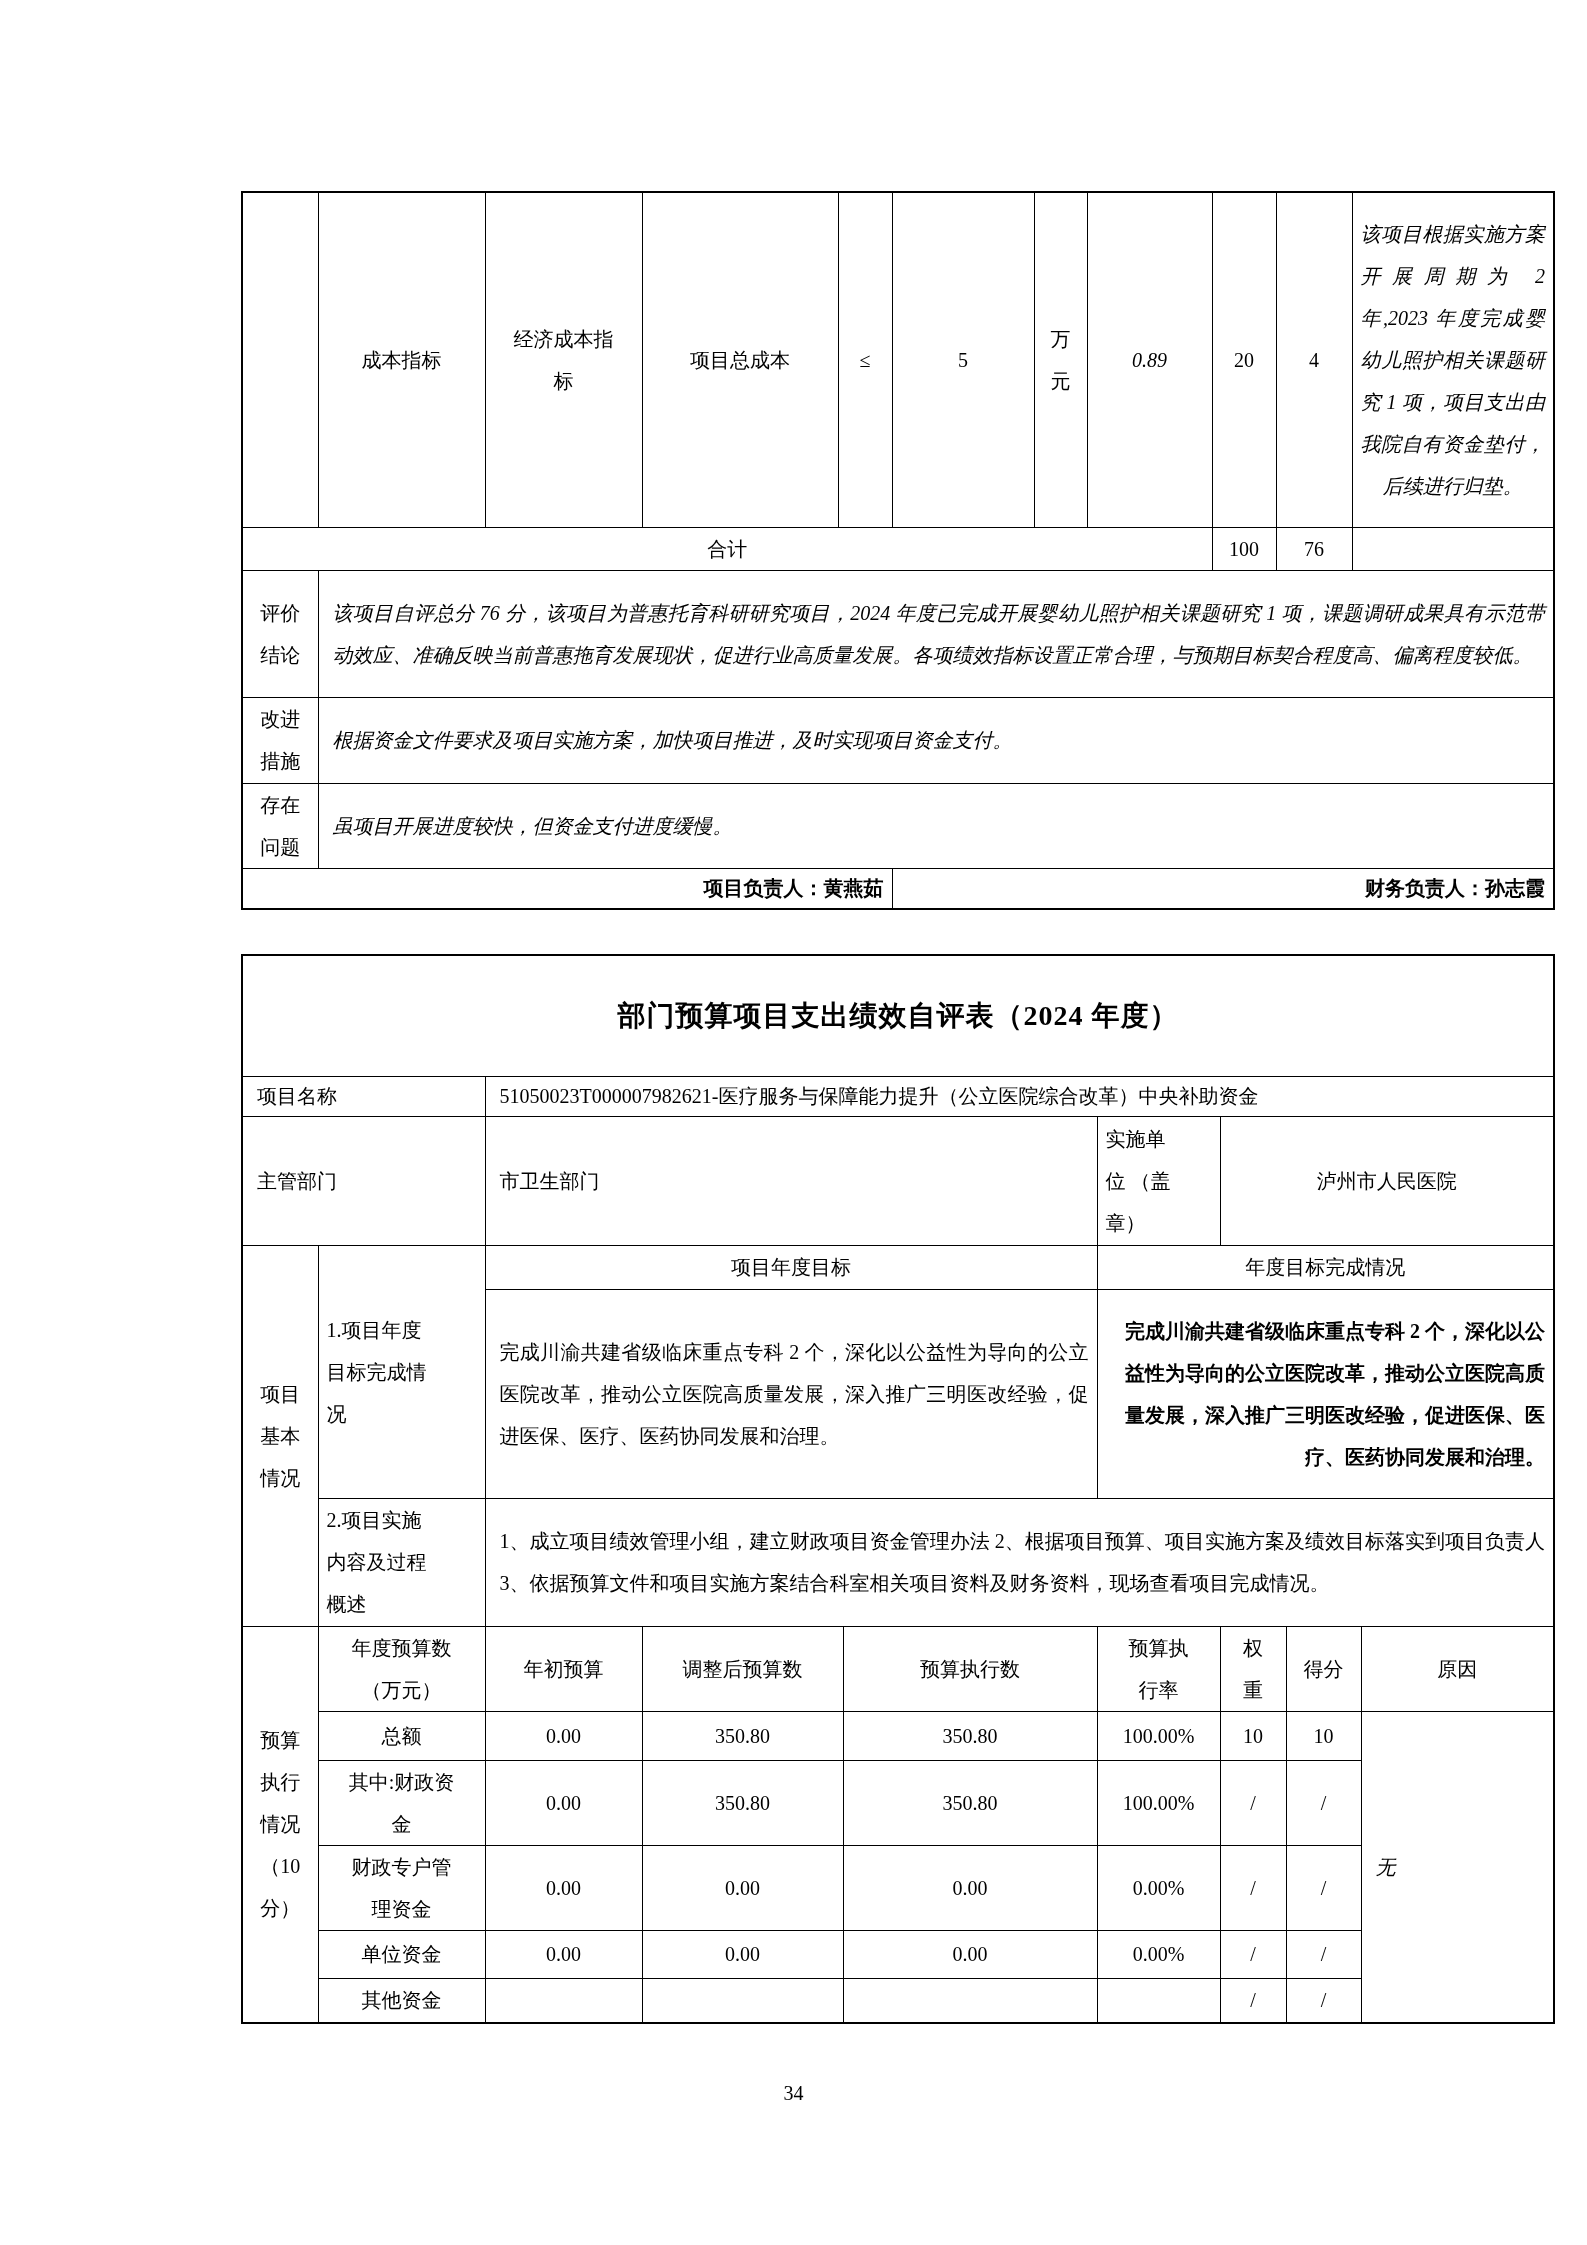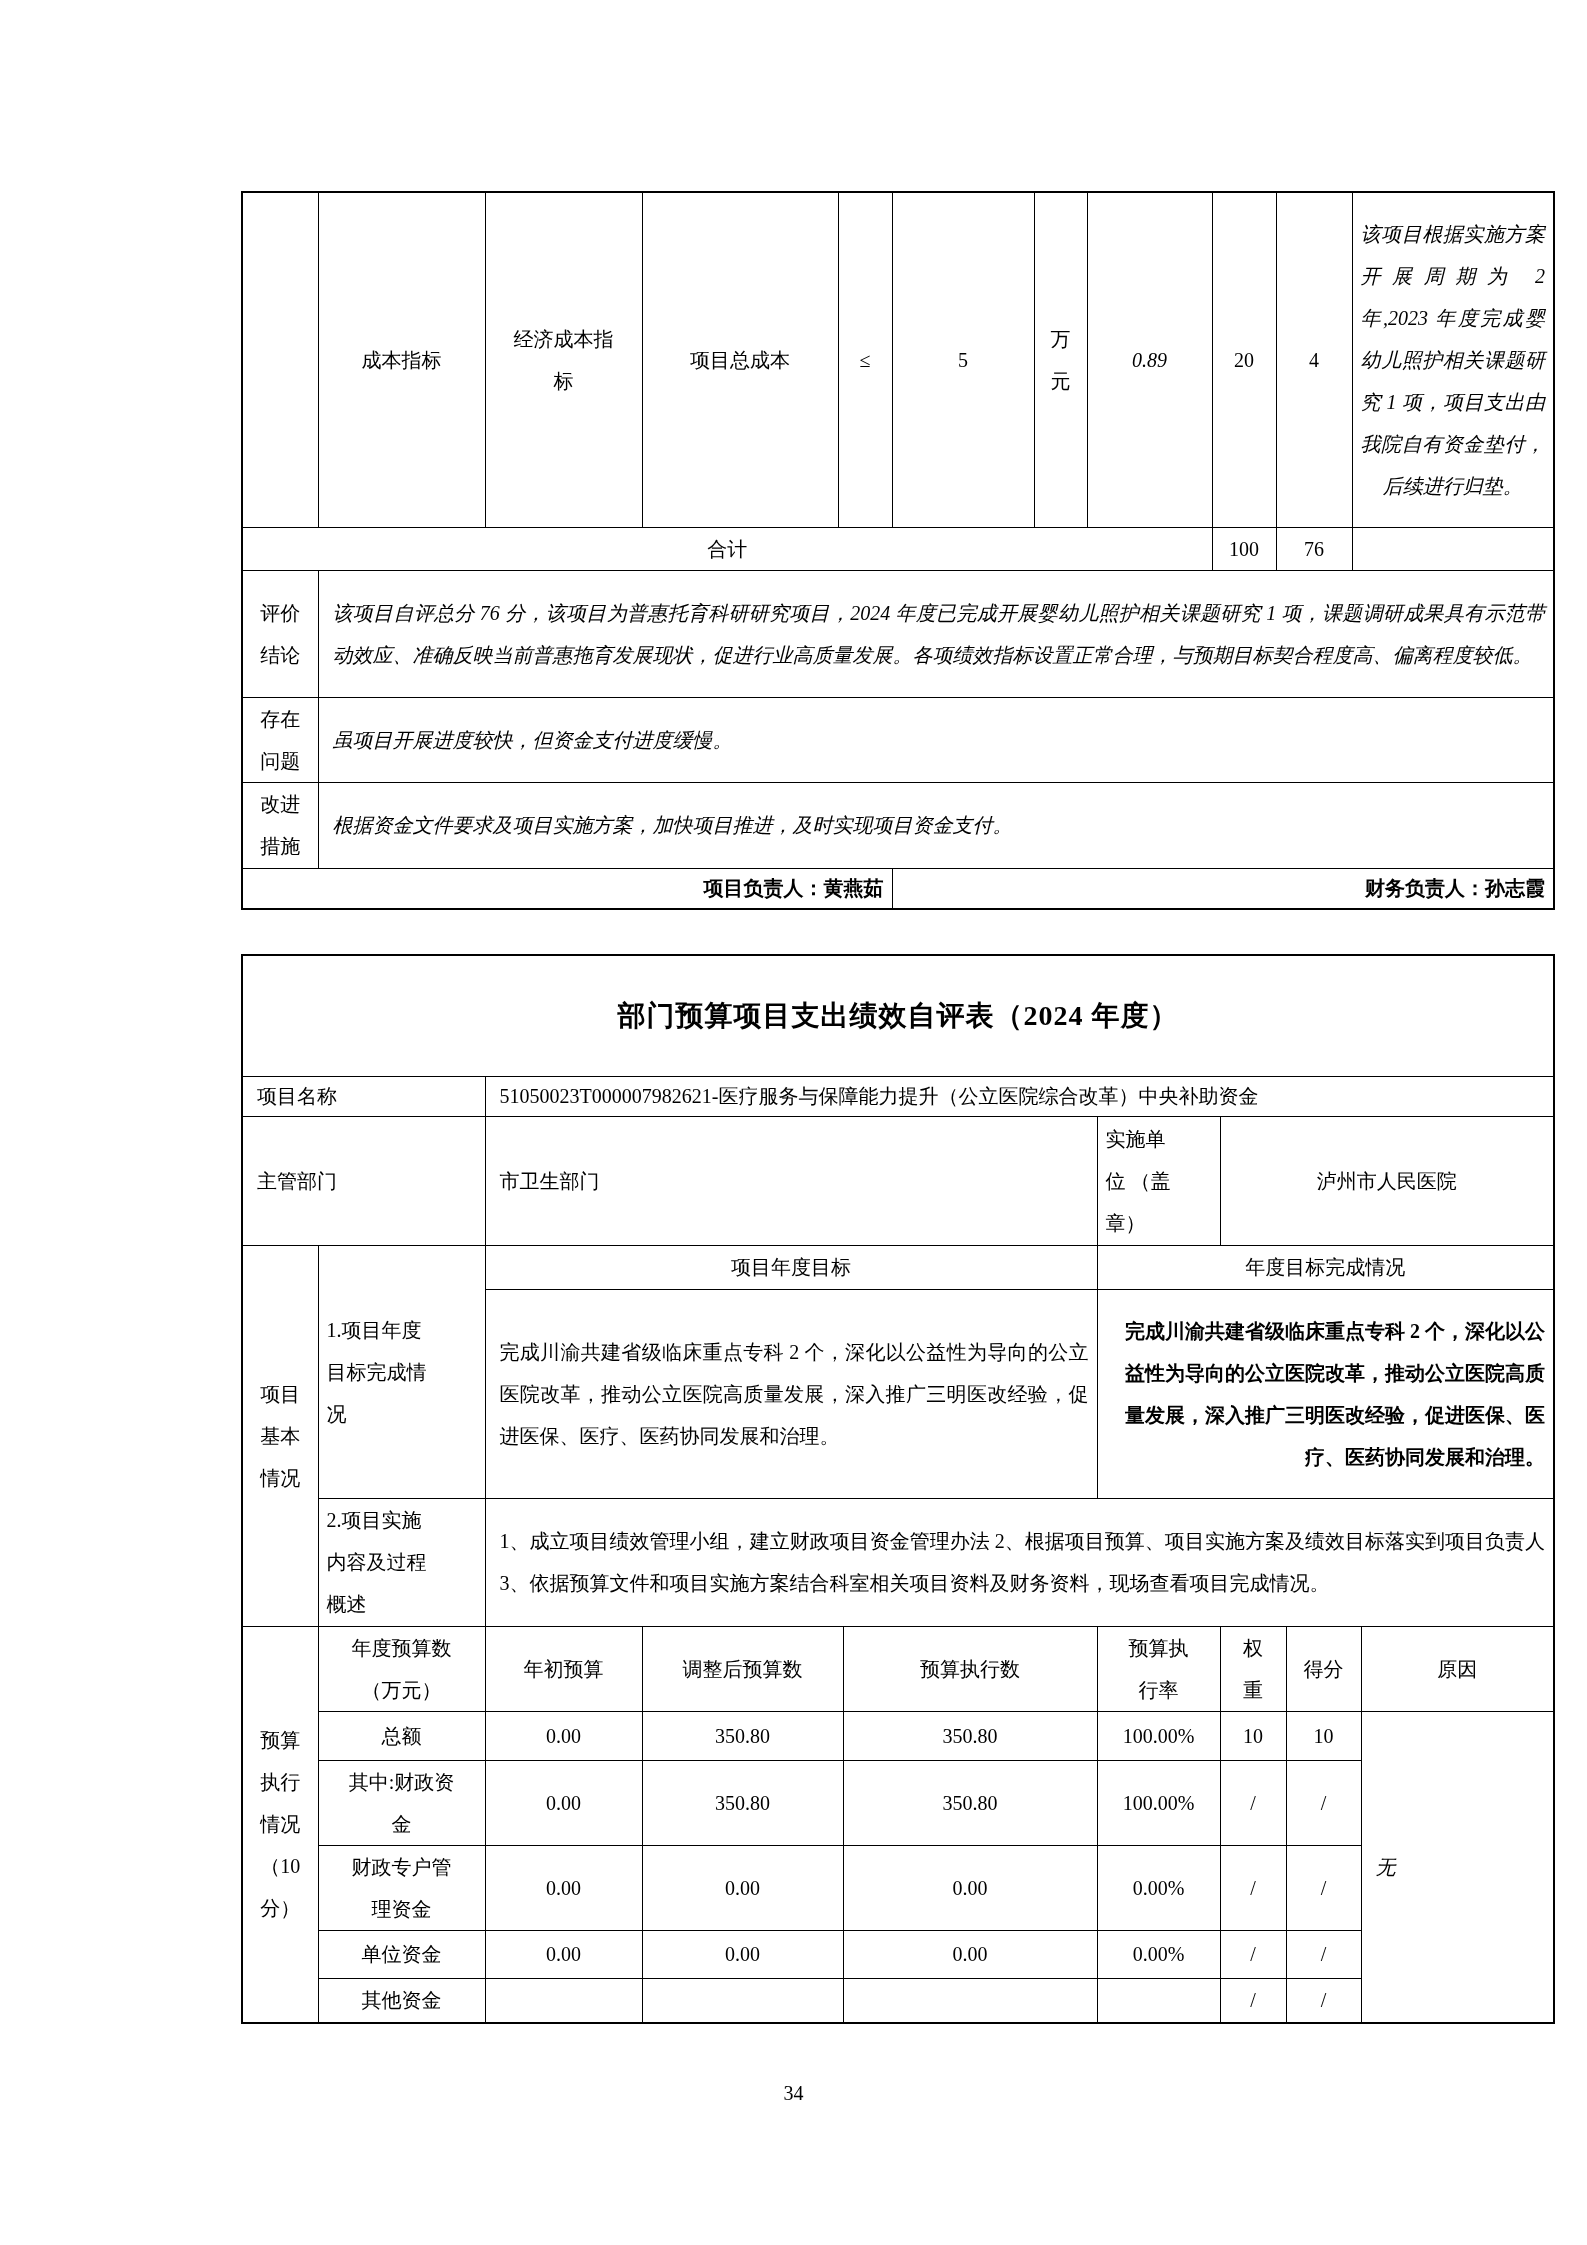--- a/index.html
+++ b/index.html
@@ -86,29 +86,29 @@
       <td colspan="8" class="tight">合计</td>
       <td class="tight">100</td>
       <td class="tight">76</td>
       <td class="tight"></td>
     </tr>
     <tr style="height:127px">
       <td class="pre">评价
 结论</td>
       <td colspan="10" class="italic justify pad-l">该项目自评总分 76 分，该项目为普惠托育科研研究项目，2024 年度已完成开展婴幼儿照护相关课题研究 1 项，课题调研成果具有示范带动效应、准确反映当前普惠拖育发展现状，促进行业高质量发展。各项绩效指标设置正常合理，与预期目标契合程度高、偏离程度较低。</td>
     </tr>
+    <tr style="height:86px">
+      <td class="pre">改进
+措施</td>
+      <td colspan="10" class="italic left pad-l">根据资金文件要求及项目实施方案，加快项目推进，及时实现项目资金支付。</td>
+    </tr>
     <tr style="height:85px">
       <td class="pre">存在
 问题</td>
       <td colspan="10" class="italic left pad-l">虽项目开展进度较快，但资金支付进度缓慢。</td>
-    </tr>
-    <tr style="height:86px">
-      <td class="pre">改进
-措施</td>
-      <td colspan="10" class="italic left pad-l">根据资金文件要求及项目实施方案，加快项目推进，及时实现项目资金支付。</td>
     </tr>
     <tr style="height:41px">
       <td colspan="5" class="bold left pad-l tight">项目负责人：黄燕茹</td>
       <td colspan="6" class="bold left pad-l tight">财务负责人：孙志霞</td>
     </tr>
   </tbody>
     </table>
 
   <table id="t2" style="left:241px;top:954px;width:1312px;">
     <colgroup>

